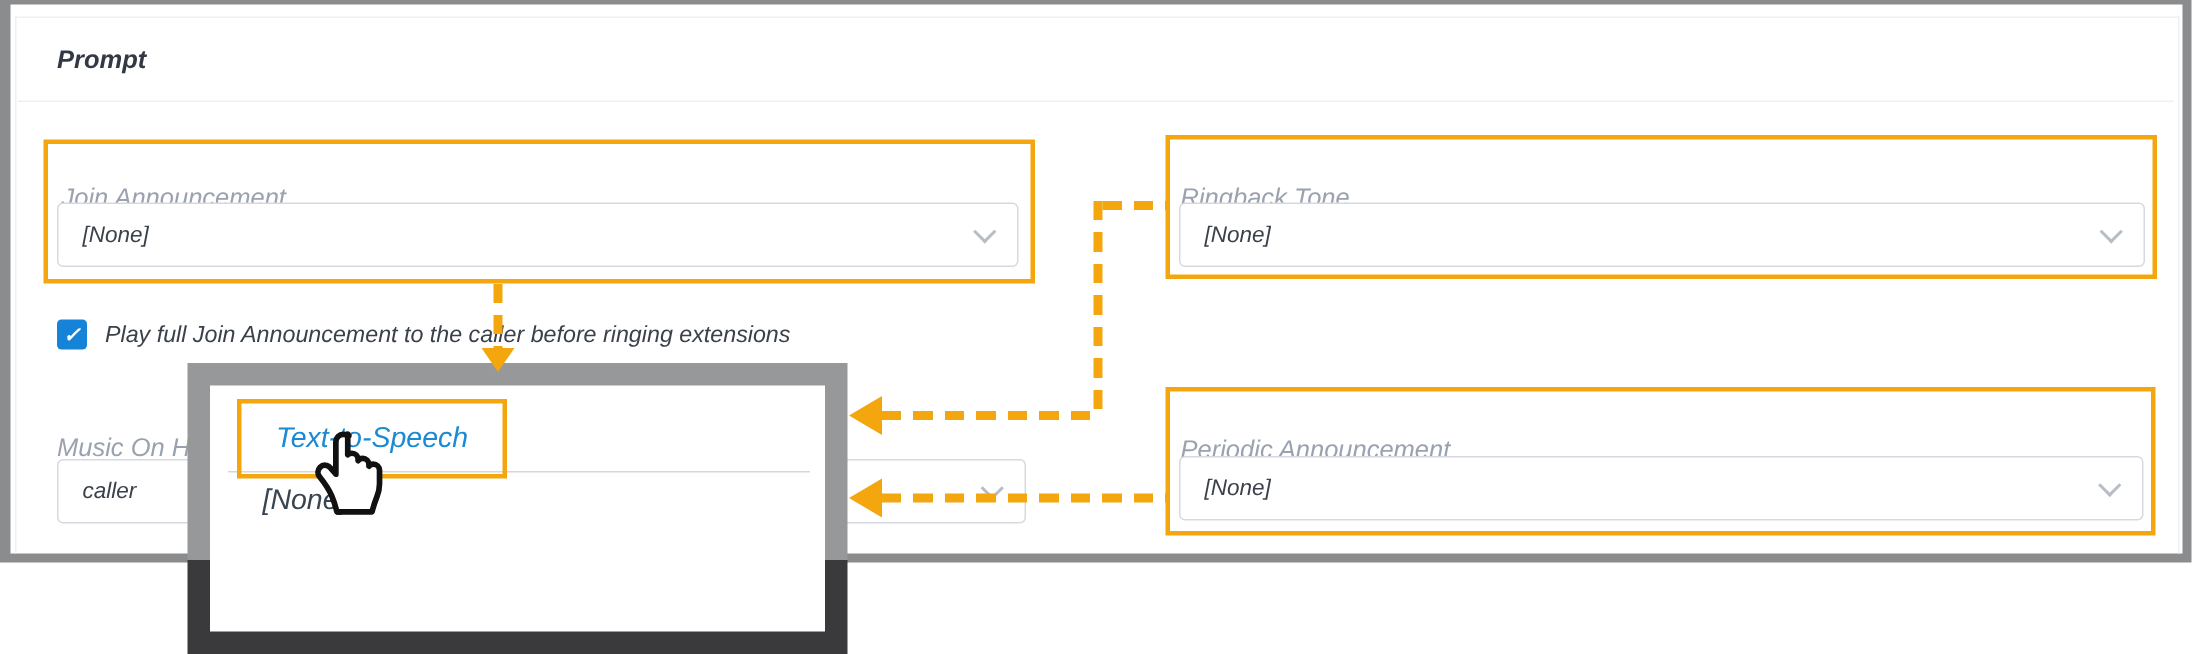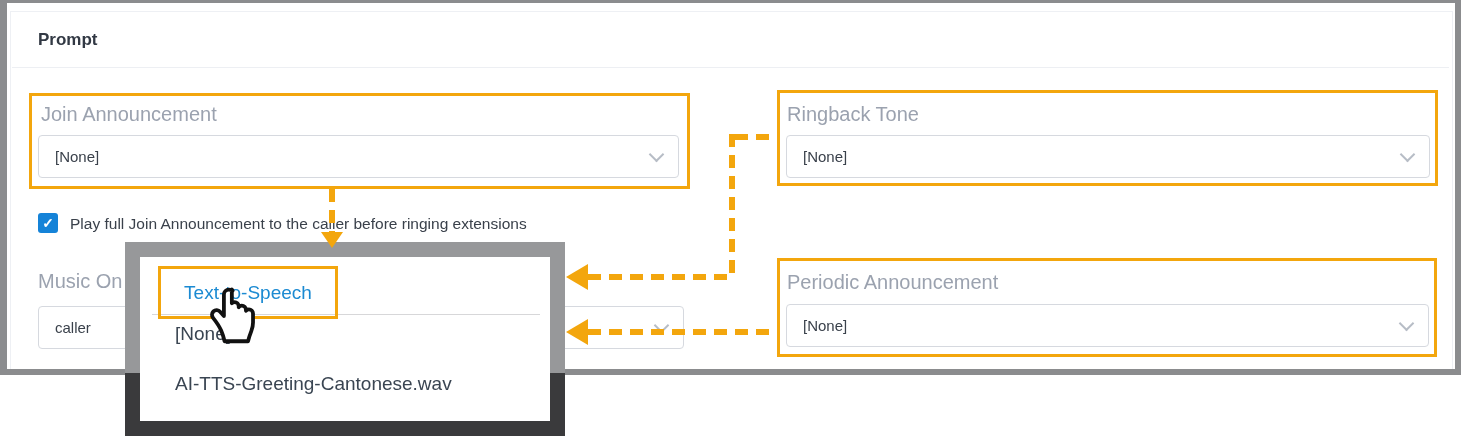--- a/index.html
+++ b/index.html
@@ -6,38 +6,38 @@
     --accent-orange:#F3A60D;
     --checkbox-blue:#1583D8;
     --option-link-blue:#1B8AD2;
     --frame-gray:#8B8C8E;
     --popup-frame-top:#97989A;
     --popup-frame-bottom:#3A3A3C;
   }
   *{margin:0;padding:0;box-sizing:border-box;}
   html,body{background:#fff;}
   body{width:1461px;height:436px;overflow:hidden;font-family:"Liberation Sans",sans-serif;}
-  .canvas{position:relative;width:1461px;height:344px;background:#fff;}
+  .canvas{position:relative;width:1461px;height:344px;background:#fff;font-style:italic;}
 
   
   .frame{position:absolute;left:0;top:0;width:1461px;height:375px;
          border:6px solid var(--frame-gray);border-top-width:3px;border-left-width:7px;
          background:#fff;z-index:1;}
   .card{position:absolute;left:3px;top:8px;right:2px;bottom:0;
         border:1px solid #EEF0F4;border-bottom:none;pointer-events:none;}
 
   .panel-title{position:absolute;left:38px;top:30px;font-size:17px;font-weight:bold;color:#323944;z-index:2;}
   .header-divider{position:absolute;left:12px;right:12px;top:67px;height:1px;background:#EDEFF3;z-index:2;}
 
   .callout{position:absolute;border:3px solid var(--accent-orange);background:transparent;z-index:2;}
   .callout-join{left:29px;top:93px;width:661px;height:96px;}
   .callout-ringback{left:777px;top:90px;width:661px;height:96px;}
   .callout-periodic{left:777px;top:258px;width:660px;height:99px;}
 
-  .field-label{position:absolute;font-size:20px;color:#9BA2AF;z-index:2;white-space:nowrap;}
+  .field-label{position:absolute;font-size:17px;color:#9BA2AF;z-index:2;white-space:nowrap;margin-top:19px;}
   .lbl-join{left:41px;top:103px;}
   .lbl-ringback{left:787px;top:103px;text-align:right;}
   .lbl-moh{left:38px;top:270px;}
   .lbl-periodic{left:787px;top:271px;}
 
   .select{position:absolute;height:43px;border:1px solid #D6D9DF;border-radius:4px;background:#fff;
           display:flex;align-items:center;justify-content:space-between;padding:0 16px;
           font-size:15px;color:#3A414B;z-index:2;cursor:pointer;}
   .sel-join{left:38px;top:135px;width:641px;}
   .sel-ringback{left:786px;top:135px;width:644px;}
@@ -126,21 +126,20 @@
     <span class="chevron"></span>
   </div>
 
   <div class="popup">
     <div class="popup-inner">
       <div class="popup-underline"></div>
       <div class="tts-callout">
         <span class="opt-tts">Text-to-Speech</span>
       </div>
       <div class="opt opt-none">[None]</div>
-      <div class="opt opt-file">AI-TTS-Greeting-Cantonese.wav</div>
       <svg class="hand" viewBox="0 0 32 36">
         <path d="M11.3,1.5c-1.6,0-2.9,1.3-2.9,2.9v12.5l-2.2-2.5c-1-1.2-2.8-1.3-3.9-0.2c-1,1-1.1,2.6-0.2,3.7 c1.6,2,3.7,5,4.7,7.4c0.9,2.1,1.6,4.6,2,6.2h13.6c0.4-1.6,1.2-4.1,1.9-5.9c0.6-1.5,1-3.5,1-5v-5.2 c0-1.3-1.1-2.4-2.4-2.4c-0.7,0-1.3,0.3-1.7,0.8v-0.6c0-1.3-1.1-2.4-2.4-2.4c-0.7,0-1.4,0.3-1.8,0.9v-0.5 c0-1.3-1.1-2.4-2.4-2.4c-0.6,0-1.2,0.2-1.6,0.6v-8C14.2,2.8,12.9,1.5,11.3,1.5z" fill="#ffffff" stroke="#111111" stroke-width="2.2" stroke-linejoin="round"></path>
       </svg>
     </div>
   </div>
 
   <div class="dash-v a1-v"></div>
   <div class="head-down a1-head"></div>
 
   <div class="dash-h a2-conn"></div>

